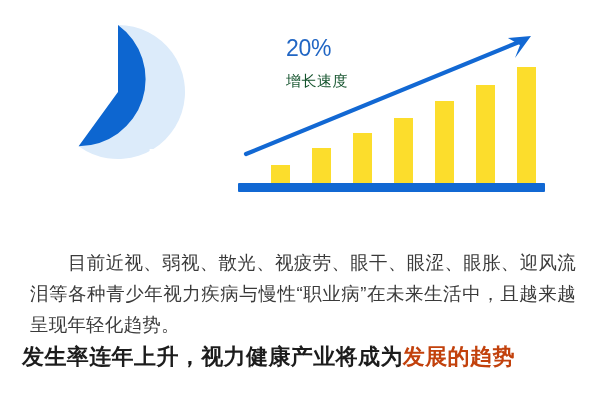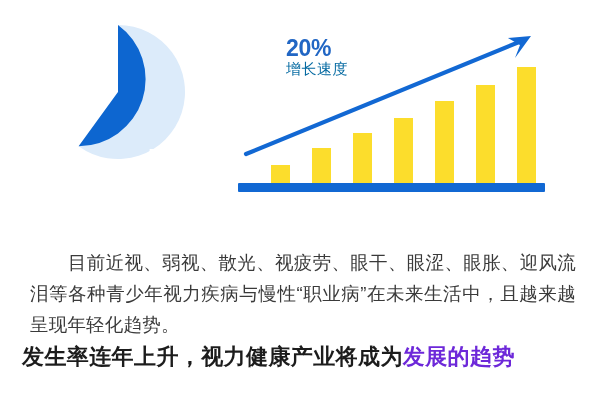--- a/index.html
+++ b/index.html
@@ -71,30 +71,30 @@
   .growth-callout {
     position: absolute;
     left: 54px;
     top: 18px;
     text-align: left;
     line-height: 1.08;
     white-space: nowrap;
   }
   .growth-pct {
     font-size: 23px;
-    font-weight: bold;
+    font-weight: normal;
     color: #2166c4;
     letter-spacing: -0.3px;
     display: block;
   }
   .growth-sub {
     font-size: 15px;
-    color: #0369a1;
+    color: #14532d;
     display: block;
-    margin-top: 0;
+    margin-top: 12px;
     letter-spacing: 0.5px;
   }
 
   
   .paragraph {
     position: absolute;
     left: 30px;
     top: 228px;
     width: 546px;
     font-size: 18.5px;
@@ -111,21 +111,21 @@
     top: 340px;
     width: 562px;
     font-size: 22px;
     font-weight: bold;
     color: #1c1c1c;
     line-height: 34px;
     letter-spacing: 0.4px;
     white-space: nowrap;
   }
   .conclusion .highlight {
-    color: #6d28d9;
+    color: #c2410c;
   }
 </style>
 </head>
 <body>
 
 <div id="infographic">
 
   <div class="charts-row">
 
     <div class="pie-wrap">

